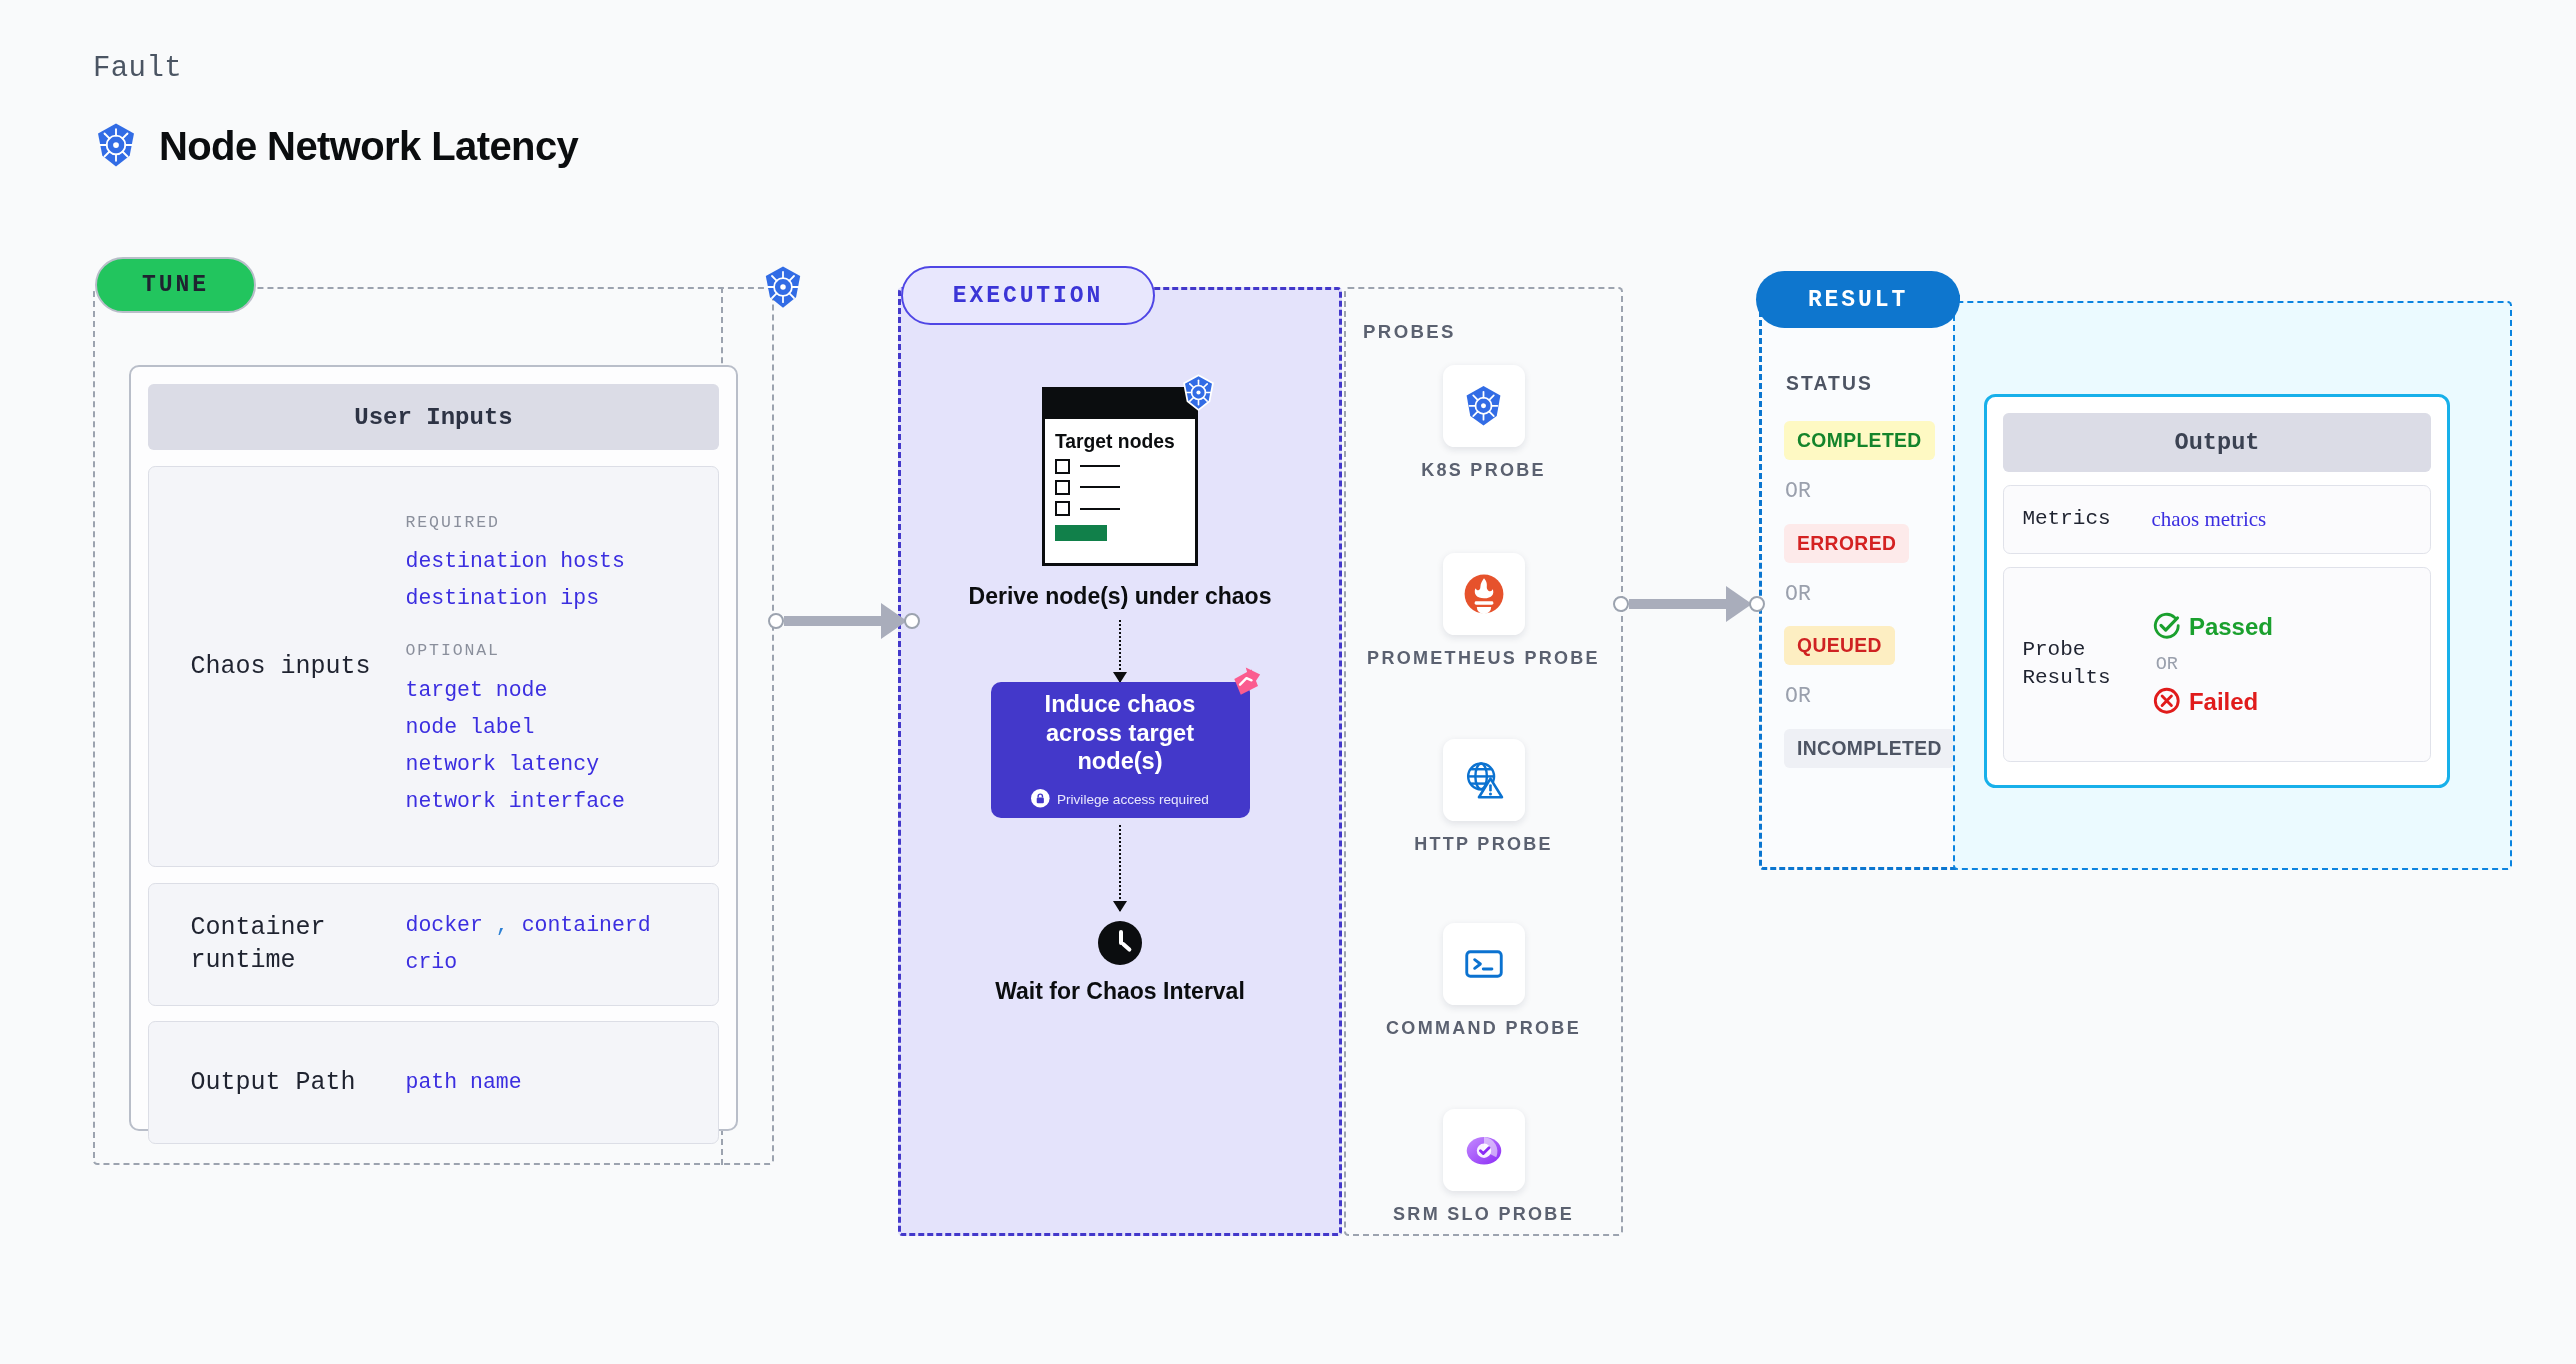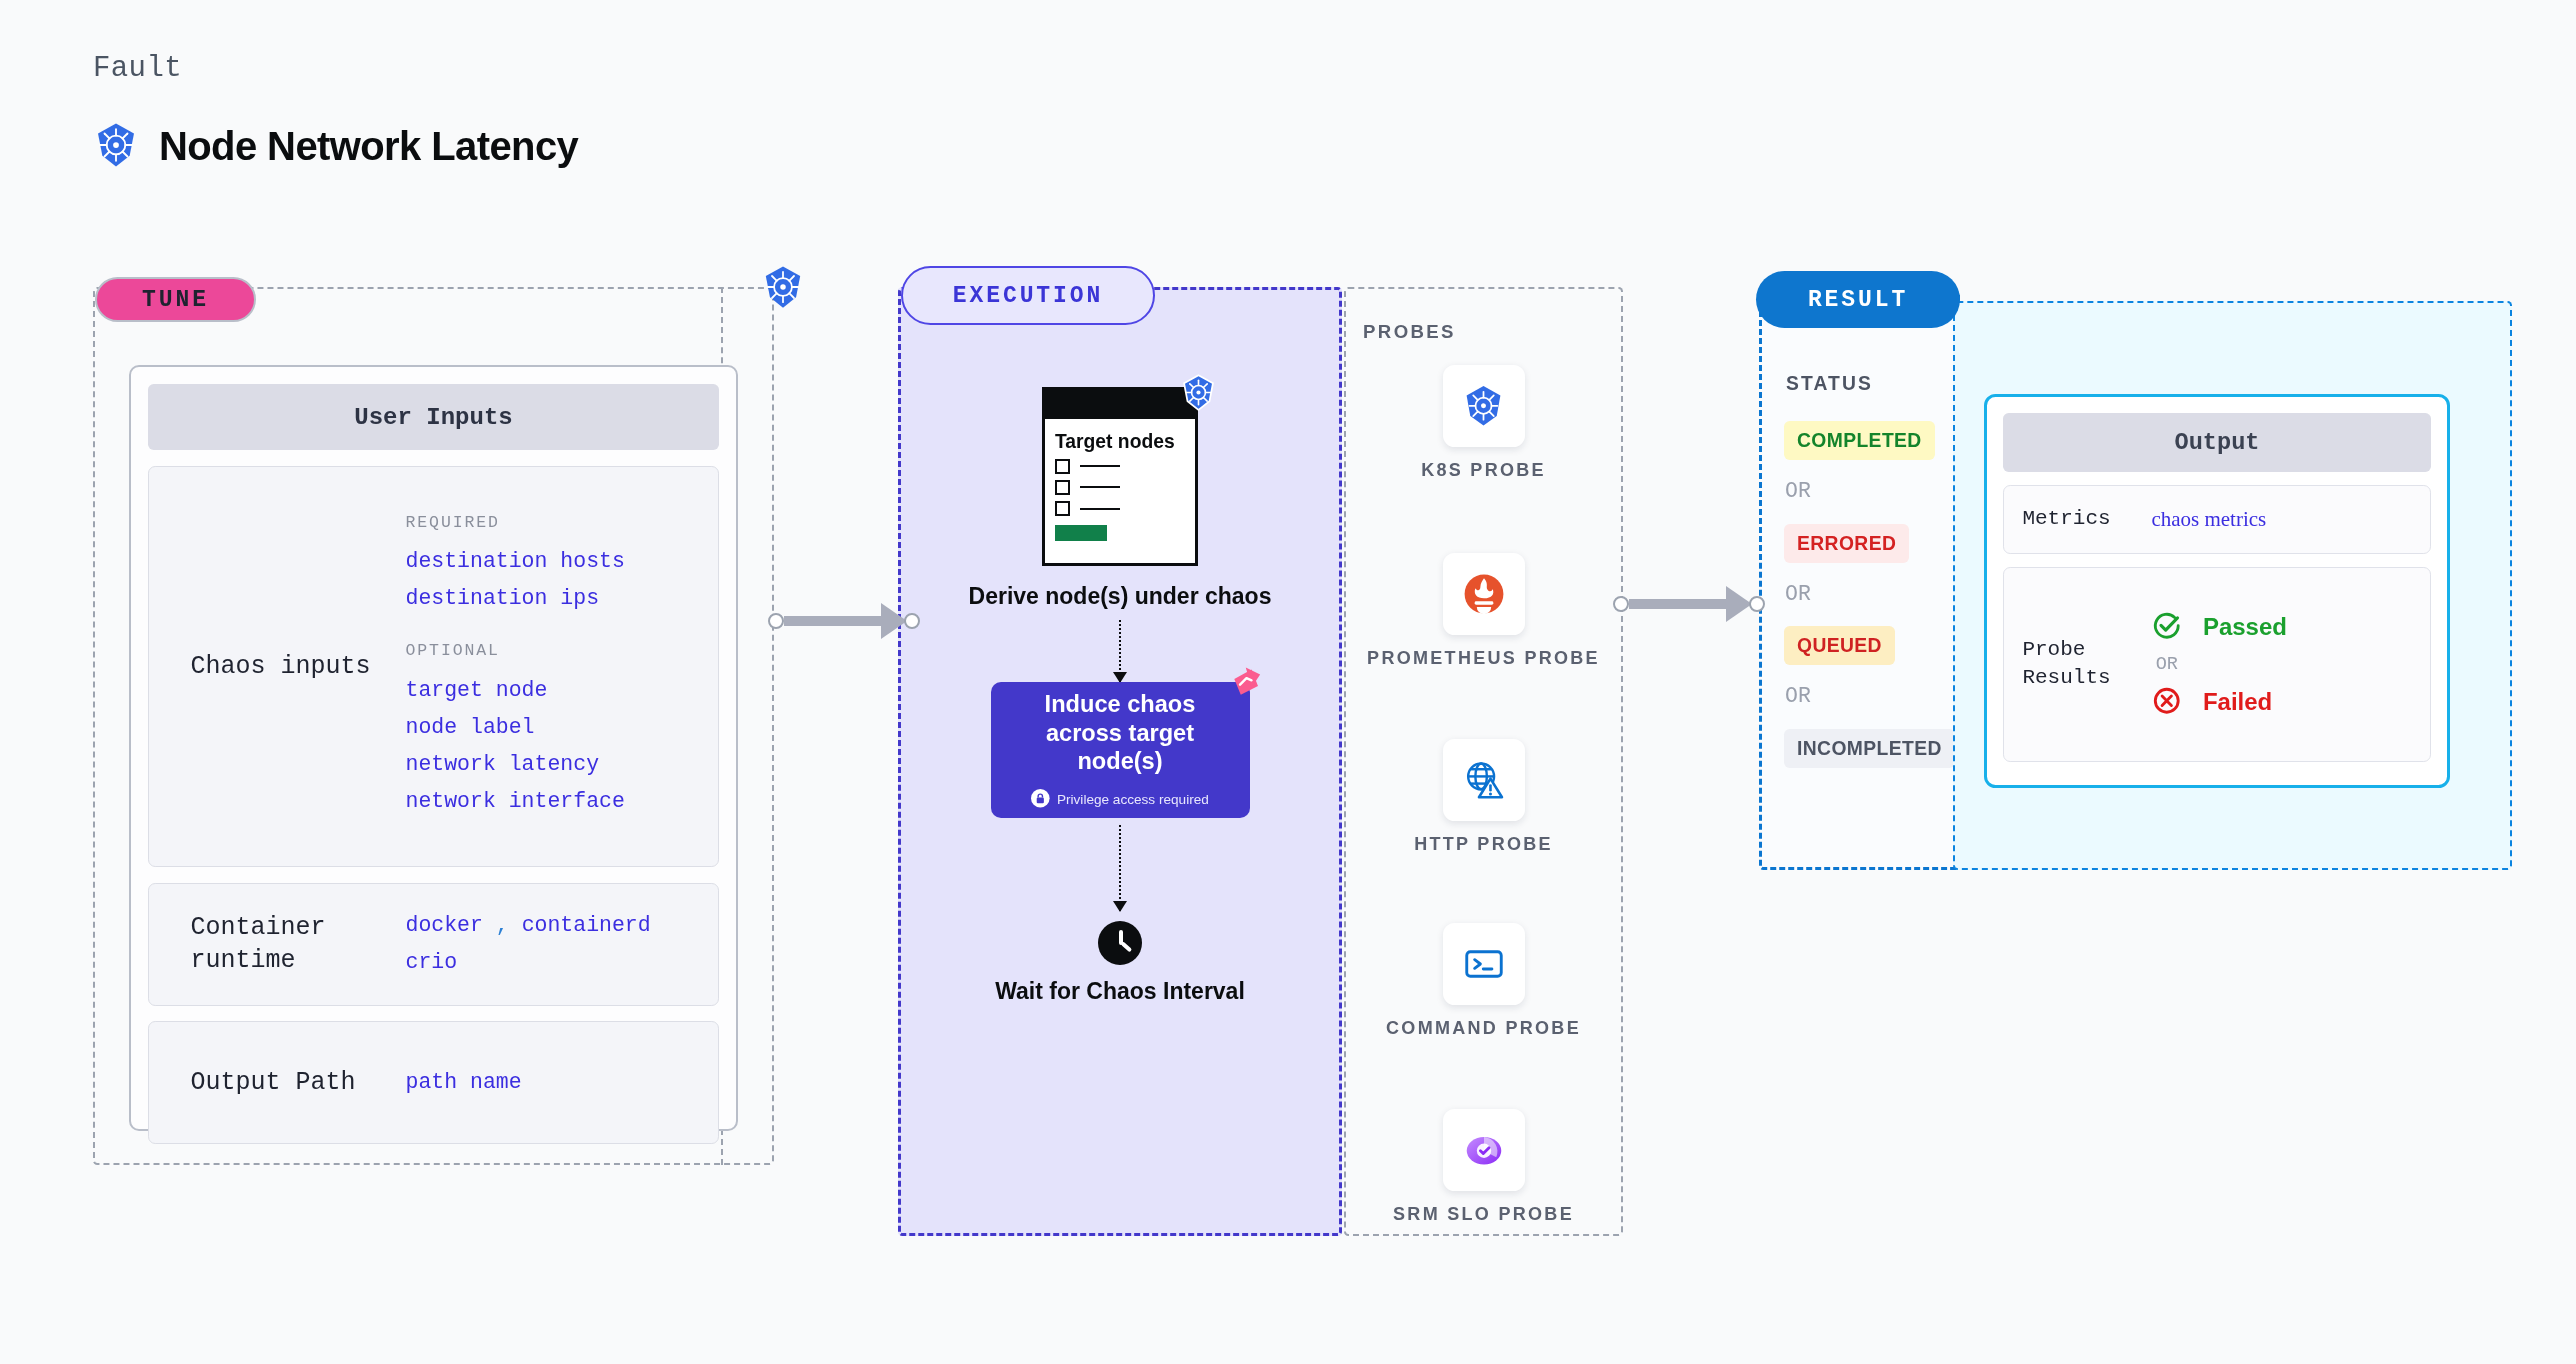--- a/index.html
+++ b/index.html
@@ -35,22 +35,22 @@
     border-radius: 716px; white-space: nowrap;
   }
 
   
   #tune-box {
     left: 93px; top: 287px; width: 681px; height: 878px;
     border: 2.9px dashed #9ca3af; border-radius: 4.3px;
     background: transparent;
   }
   #tune-pill {
-    left: 95px; top: 277px; width: 161px; height: 45px;
-    background: #ec4899; border: 2.1px solid #b9bec9; color: #1f2330;
+    left: 95px; top: 257px; width: 161px; height: 56px;
+    background: #22c55e; border: 2.1px solid #b9bec9; color: #1f2330;
     font-size: 23px;
   }
   .card-outer {
     position: absolute; left: 129px; top: 365px; width: 609px; height: 766px;
     background: #fdfdfe; border: 2.1px solid #b9bec9; border-radius: 10px;
     padding: 17px;
   }
   .card-header {
     height: 66px; background: #dbdce6; border-radius: 5.7px;
     display: flex; align-items: center; justify-content: center;
@@ -163,21 +163,21 @@
     margin-top: 13px; background: #fbfbfd; border: 1.4px solid #e0e2ea;
     border-radius: 7.2px; display: flex; align-items: center; padding: 15.8px 18.6px;
   }
   .out-label {
     font-family: "Liberation Mono", monospace; font-size: 21px;
     color: #1f2330; width: 129px; flex: none; line-height: 1.35;
   }
   .out-val {
     font-family: Liberation Serif, serif; font-size: 21px; color: #3b2ee0;
   }
-  .pf-row { display: flex; align-items: center; gap: 20px; }
+  .pf-row { display: flex; align-items: center; gap: 6px; }
   .pf-text { font-size: 24px; font-weight: 700; }
 
   
   #flow { position: absolute; left: 898px; top: 287px; width: 444px; }
   .flow-center { display: flex; flex-direction: column; align-items: center; }
   #browser-mock {
     position: relative; width: 156px; height: 179px;
     background: #fff; border: 3.6px solid #0b0d0f;
   }
   #browser-bar { height: 29px; background: #0b0d0f; }

